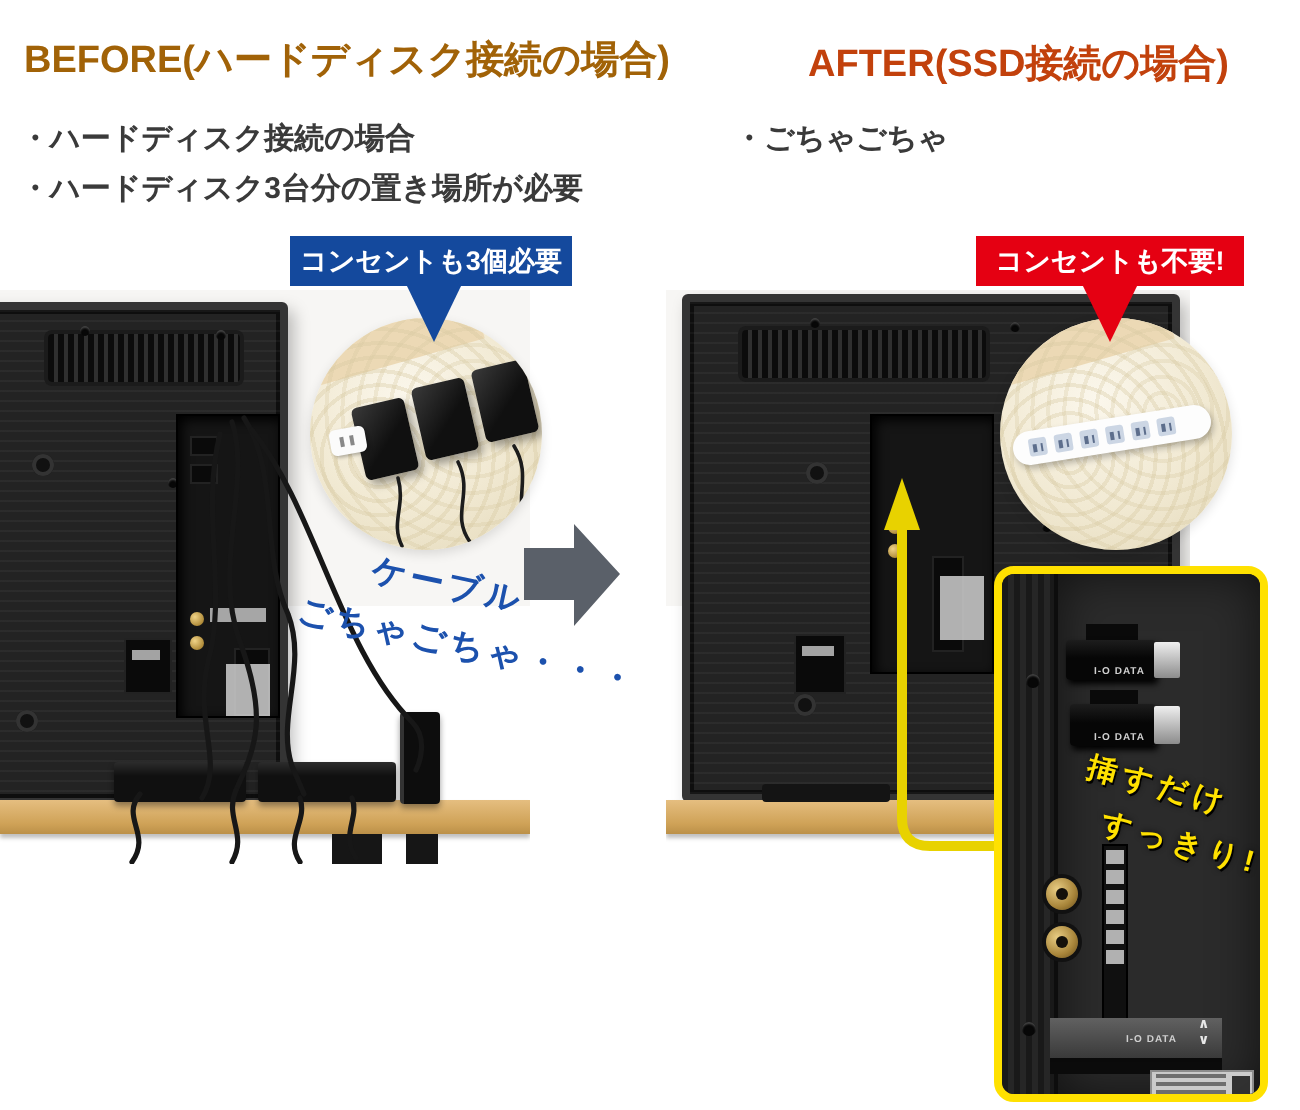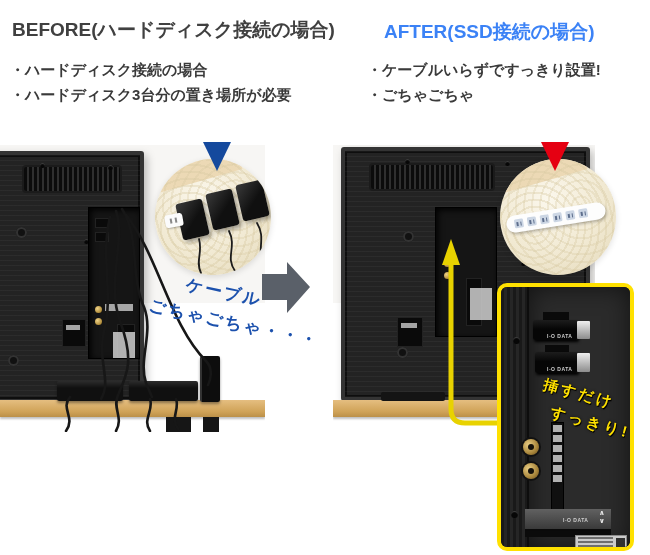--- a/index.html
+++ b/index.html
@@ -2,22 +2,22 @@
 <html><head>
 <meta charset="utf-8">
 <style>
   html,body{margin:0;padding:0;background:#ffffff;}
   *{box-sizing:border-box;}
   body{font-family:"Liberation Sans","DejaVu Sans",sans-serif;}
   #stage{position:relative;width:650px;height:555px;background:#fff;overflow:hidden;}
 
   
   .hd{position:absolute;font-weight:bold;font-size:19px;letter-spacing:0;white-space:nowrap;}
-  #title-before{left:12px;top:17px;color:#404040;}
-  #title-after{left:384px;top:19px;color:#3b82f6;}
+  #title-before{left:12px;top:17px;color:#a16207;}
+  #title-after{left:404px;top:19px;color:#c2410c;}
   .bullets{position:absolute;font-weight:bold;font-size:15px;color:#3a3a3a;line-height:25px;white-space:nowrap;}
   #bullets-before{left:10px;top:57px;}
   #bullets-after{left:367px;top:57px;}
 
   
   .callout{position:absolute;height:25px;color:#fff;font-weight:bold;font-size:13.5px;
            display:flex;align-items:center;justify-content:center;white-space:nowrap;}
   #callout-before{left:145px;top:118px;width:141px;background:#14499d;}
   #callout-after{left:488px;top:118px;width:134px;background:#e50012;}
   .tri{position:absolute;width:0;height:0;border-left:14px solid transparent;border-right:14px solid transparent;}
@@ -139,21 +139,20 @@
 <div id="stage">
 
   <div id="title-before" class="hd">BEFORE(ハードディスク接続の場合)</div>
   <div id="title-after" class="hd">AFTER(SSD接続の場合)</div>
 
   <div id="bullets-before" class="bullets">
     <div>・ハードディスク接続の場合</div>
     <div>・ハードディスク3台分の置き場所が必要</div>
   </div>
   <div id="bullets-after" class="bullets">
-    <div>・ケーブルいらずですっきり設置!</div>
     <div>・ごちゃごちゃ</div>
   </div>
 
   <div id="photo-before" class="photo">
     <div id="tv-before" class="tv">
       <div class="brush"></div>
       <div class="vent"></div>
       <span class="screw" style="left:52px;top:8px;"></span>
       <span class="screw" style="left:120px;top:10px;"></span>
       <span class="screw" style="left:96px;top:84px;"></span>
@@ -244,21 +243,27 @@
     <div class="strip">
       <span class="outlet"></span>
       <span class="outlet"></span>
       <span class="outlet"></span>
       <span class="outlet"></span>
       <span class="outlet"></span>
       <span class="outlet"></span>
     </div>
   </div>
 
+  <div id="callout-before" class="callout">
+    <span>コンセントも3個必要</span>
+  </div>
   <div id="tri-before" class="tri"></div>
+  <div id="callout-after" class="callout">
+    <span>コンセントも不要!</span>
+  </div>
   <div id="tri-after" class="tri"></div>
 
   <div id="note-before">
     <div class="l1">ケーブル</div>
     <div class="l2">ごちゃごちゃ・・・</div>
   </div>
 
   <svg id="transition-arrow" width="58" height="60" viewBox="0 0 58 60">
     <polygon points="4,16 29,16 29,4 52,29 29,55 29,42 4,42" fill="#5a6069"></polygon>
   </svg>

